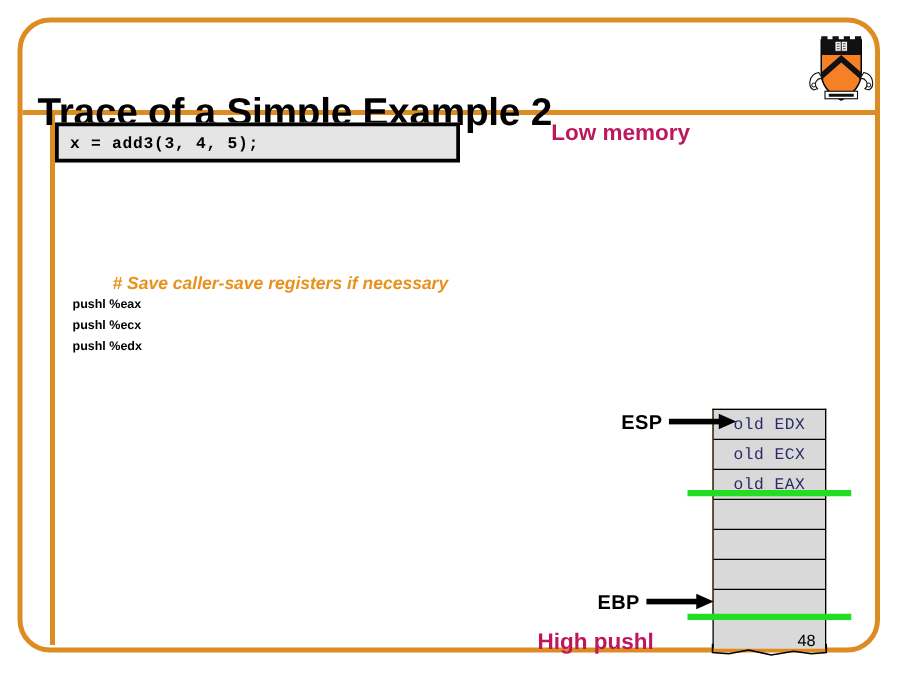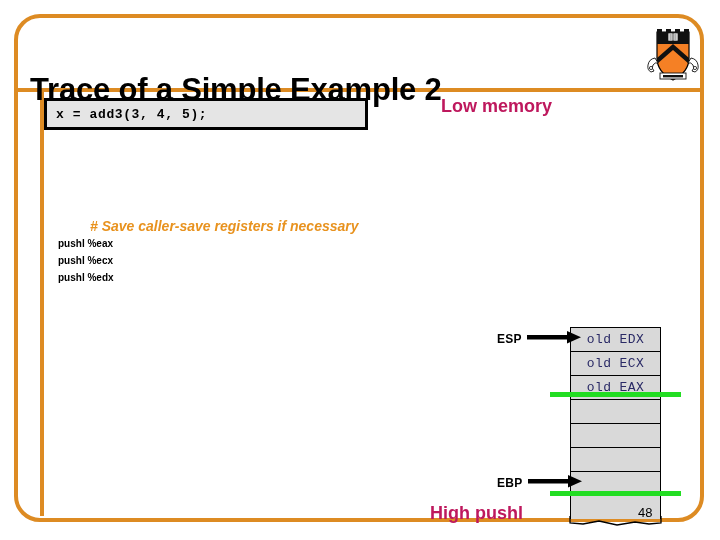--- a/index.html
+++ b/index.html
@@ -185,31 +185,31 @@
   .green-bar.bottom { top: 491px; }
 
   
   .reg-ptr {
     position: absolute;
     display: flex;
     align-items: center;
     height: 20px;
   }
   .reg-ptr .reg-name {
-    font-size: 12px;
+    font-size: 16px;
     font-weight: bold;
     color: #000000;
     letter-spacing: 0.3px;
   }
   .reg-ptr .arrow {
     margin-left: 5px;
     display: block;
   }
   .reg-esp { left: 497px; top: 329px; }
-  .reg-ebp { left: 497px; top: 473px; }
+  .reg-ebp { left: 478px; top: 473px; }
 
   
   .page-num {
     position: absolute;
     left: 638px;
     top: 505px;
     font-size: 13px;
     color: #000000;
   }
 </style>

